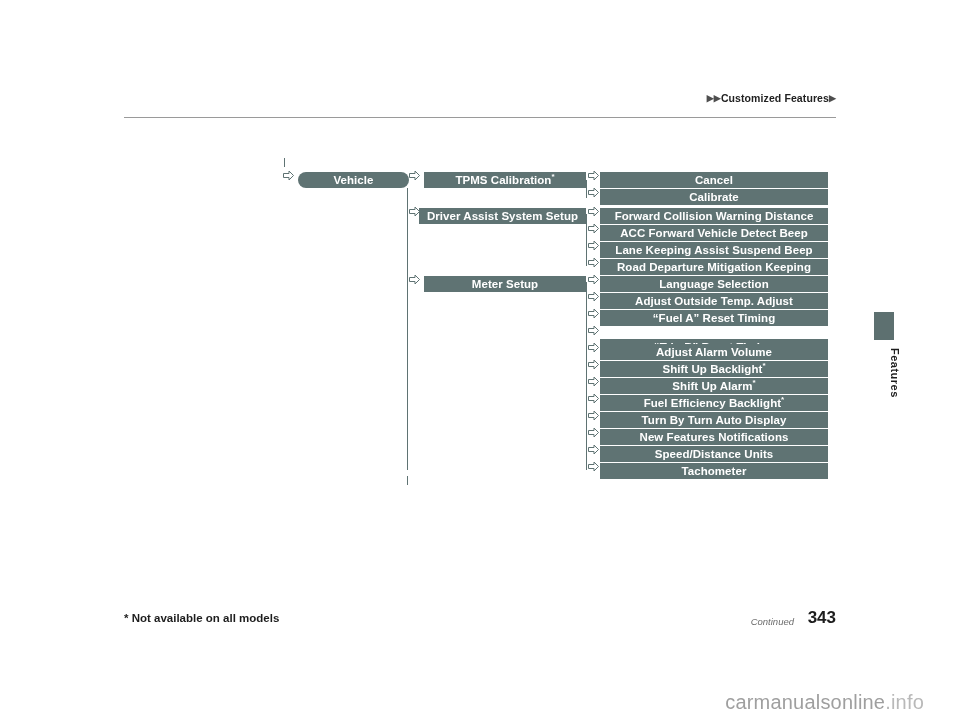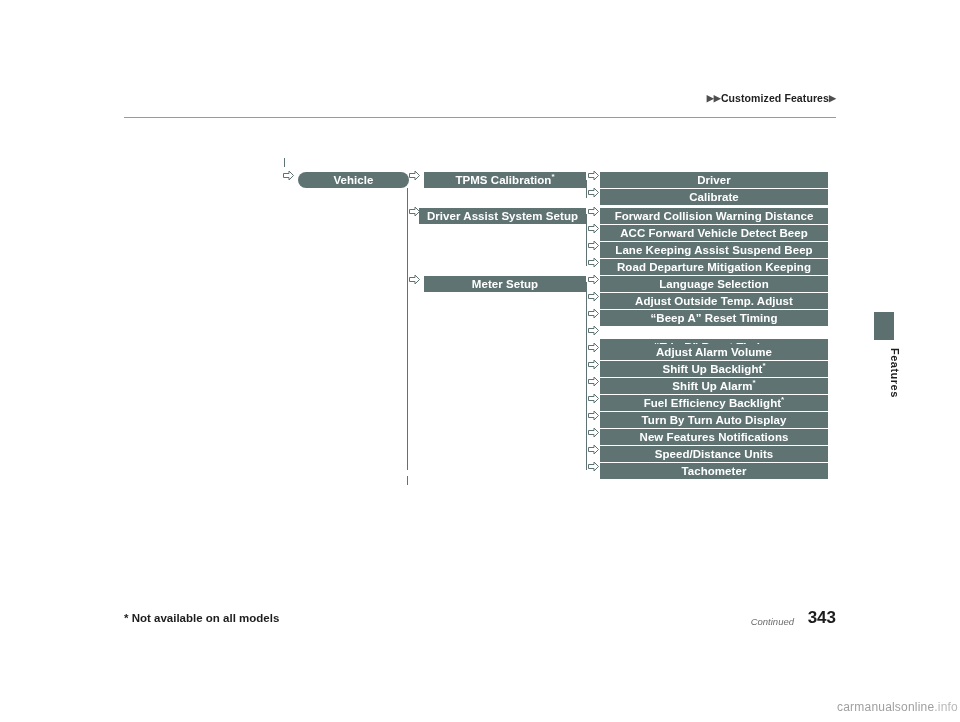--- a/index.html
+++ b/index.html
@@ -140,23 +140,23 @@
     right: 124px;
     top: 608px;
     font-size: 17px;
     font-weight: bold;
     color: #1d1d1d;
   }
 
   
   .watermark {
     position: absolute;
-    right: 2px;
+    right: 36px;
     bottom: 8px;
-    font-size: 12px;
+    font-size: 20px;
     color: #b9b9b9;
     letter-spacing: 0.2px;
   }
   .watermark .wm-strong { color: #9f9f9f; }
 </style>
 </head>
 <body>
 
 <div class="header">
   <div class="header-rule"></div>
@@ -215,21 +215,21 @@
   <div class="vline" style="left:586px; top:180px; height:18px;"></div>
   <div class="vline" style="left:586px; top:214px; height:52px;"></div>
   <div class="vline" style="left:586px; top:282px; height:188px;"></div>
 
   <div class="arrow" style="left:588px; top:170px;">
     <svg width="11" height="12" viewBox="0 0 11 12">
         <path d="M0.5 3.5 L6 3.5 L6 1 L10.5 5.5 L6 10 L6 7.5 L0.5 7.5 Z" fill="none" stroke="#5f7373" stroke-width="1"></path>
       </svg>
   </div>
   <div class="node" style="left:600px; top:172px; width:228px;">
-    <span>Driver</span>
+    <span>Cancel</span>
   </div>
 
   <div class="arrow" style="left:588px; top:187px;">
     <svg width="11" height="12" viewBox="0 0 11 12">
         <path d="M0.5 3.5 L6 3.5 L6 1 L10.5 5.5 L6 10 L6 7.5 L0.5 7.5 Z" fill="none" stroke="#5f7373" stroke-width="1"></path>
       </svg>
   </div>
   <div class="node" style="left:600px; top:189px; width:228px;">
     <span>Calibrate</span>
   </div>
@@ -287,21 +287,21 @@
   <div class="node" style="left:600px; top:293px; width:228px;">
     <span>Adjust Outside Temp. Adjust</span>
   </div>
 
   <div class="arrow" style="left:588px; top:308px;">
     <svg width="11" height="12" viewBox="0 0 11 12">
         <path d="M0.5 3.5 L6 3.5 L6 1 L10.5 5.5 L6 10 L6 7.5 L0.5 7.5 Z" fill="none" stroke="#5f7373" stroke-width="1"></path>
       </svg>
   </div>
   <div class="node" style="left:600px; top:310px; width:228px;">
-    <span>“Beep A” Reset Timing</span>
+    <span>“Fuel A” Reset Timing</span>
   </div>
 
   <div class="arrow" style="left:588px; top:325px;">
     <svg width="11" height="12" viewBox="0 0 11 12">
         <path d="M0.5 3.5 L6 3.5 L6 1 L10.5 5.5 L6 10 L6 7.5 L0.5 7.5 Z" fill="none" stroke="#5f7373" stroke-width="1"></path>
       </svg>
   </div>
   <div class="node" style="left:600px; top:327px; width:228px;margin-top:12px;">
     <span>“Trip B” Reset Timing</span>
   </div>

